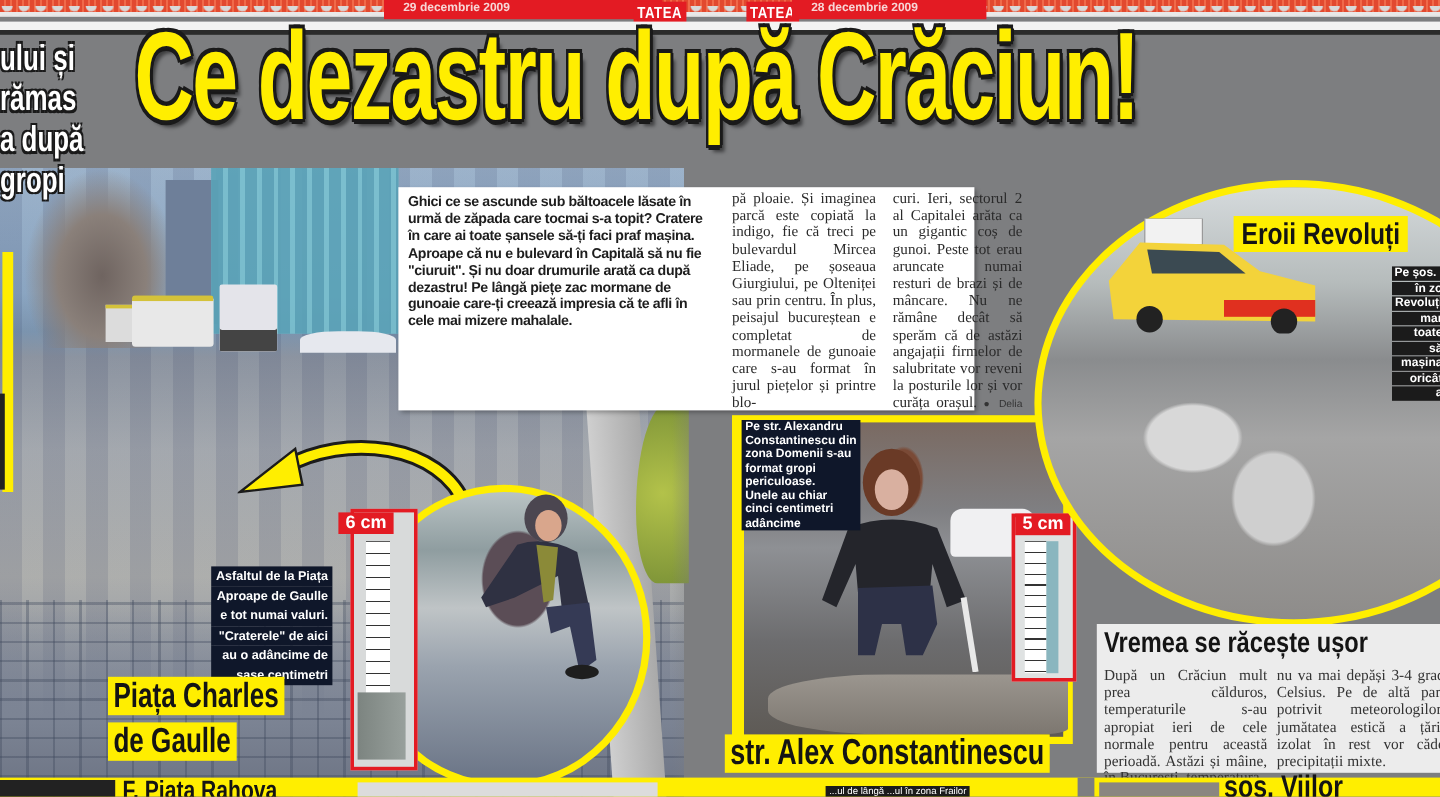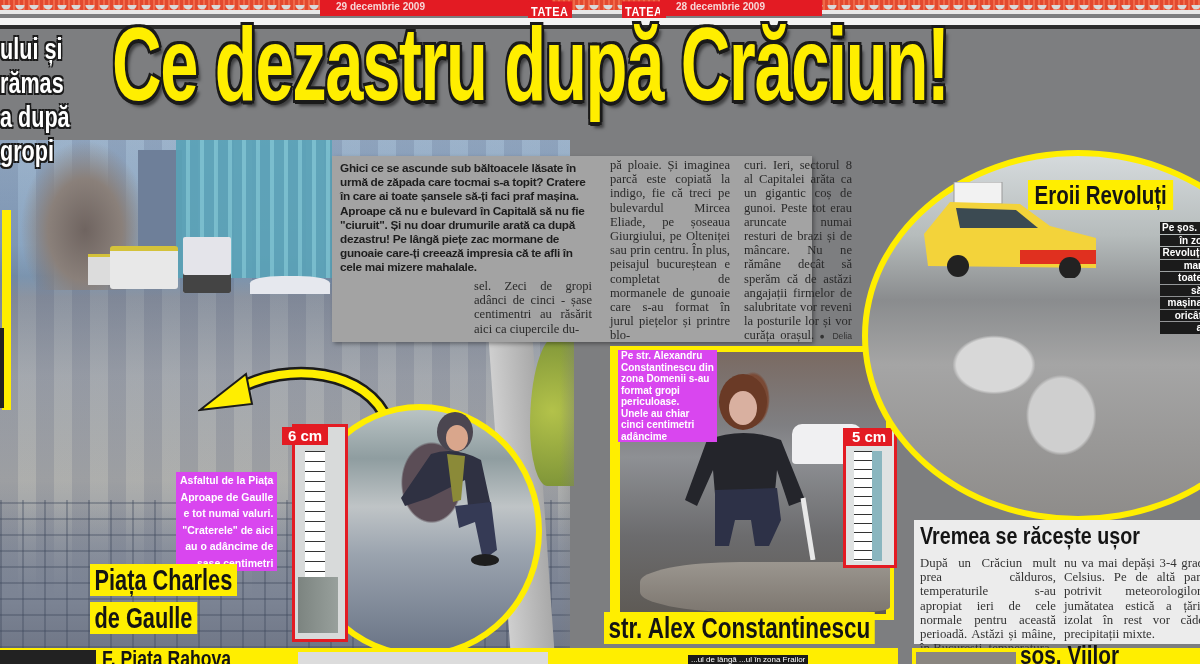--- a/index.html
+++ b/index.html
@@ -45,24 +45,24 @@
   
   .circle1{left:298px;top:404px;width:232px;height:242px;border-radius:50%;border:6px solid #ffee00;overflow:hidden;
     background:radial-gradient(ellipse at 55% 30%,#5b4d56 0 16%,transparent 17%),
       linear-gradient(180deg,#b9c3c4 0,#8f9da0 20%,#bfc4c6 40%,#9aa3ae 60%,#6a7486 100%);}
   .woman1{left:395px;top:410px;width:110px;height:160px;}
   .ruler1{left:292px;top:424px;width:50px;height:212px;background:#d8dada;border:3px solid #e31b23;}
   .ruler1-ticks{position:absolute;left:10px;top:24px;width:20px;height:140px;background:#fff;
      background-image:repeating-linear-gradient(180deg,#333 0 1px,transparent 1px 10px);}
   .ruler1-bottom{position:absolute;left:3px;top:150px;width:40px;height:56px;background:linear-gradient(90deg,#7c8480,#98a09c);}
   .cmlabel{background:#e31b23;color:#fff;font-weight:bold;font-size:15px;line-height:18px;padding:0 6px;}
-  .caption-black{background:#d946ef;color:#fff;font-weight:bold;font-size:10.5px;line-height:12.5px;padding:2px 4px;}
+  .caption-black{background:#0f172a;color:#fff;font-weight:bold;font-size:10.5px;line-height:12.5px;padding:2px 4px;}
   .placelabel{background:#ffee00;color:#141414;font-weight:bold;font-size:29px;line-height:32px;padding:0 6px;transform:scaleX(.75);transform-origin:left top;white-space:nowrap;}
   
-  .textbox{left:332px;top:156px;width:480px;height:186px;background:#a3a3a3;box-shadow:2px 2px 4px rgba(0,0,0,.35);}
+  .textbox{left:332px;top:156px;width:480px;height:186px;background:#ffffff;box-shadow:2px 2px 4px rgba(0,0,0,.35);}
   .lead{left:8px;top:5px;width:256px;font-weight:bold;font-size:11.8px;line-height:14.2px;color:#1d1d1d;letter-spacing:-.3px;}
   .col{font-family:"Liberation Serif",serif;font-size:12.6px;line-height:14.2px;color:#2a2a2a;text-align:justify;}
   .col1{left:12px;top:123px;width:116px;}
   .col2{left:142px;top:123px;width:118px;}
   .col3{left:278px;top:2px;width:120px;}
   .col4{left:412px;top:2px;width:108px;}
   .byline{font-family:"Liberation Sans",sans-serif;font-size:8.6px;color:#333;}
   
   .alexframe{left:610px;top:346px;width:284px;height:274px;background:#ffee00;}
   .alexphoto{left:620px;top:352px;width:266px;height:262px;
@@ -163,24 +163,23 @@
 <div class="abs sidekicker">
   <div>ului și</div>
   <div>rămas</div>
   <div>a după</div>
   <div>gropi</div>
 </div>
 <div class="abs headline">Ce dezastru după Crăciun!</div>
 
 <div class="abs textbox">
   <div class="abs lead">Ghici ce se ascunde sub băltoacele lăsate în urmă de zăpada care tocmai s-a topit? Cratere în care ai toate șansele să-ți faci praf mașina. Aproape că nu e bulevard în Capitală să nu fie "ciuruit". Și nu doar drumurile arată ca după dezastru! Pe lângă piețe zac mormane de gunoaie care-ți creează impresia că te afli în cele mai mizere mahalale.</div>
-  <div class="abs col col2">sel. Zeci de gropi adânci de cinci - șase centimentri au răsărit aici ca ciupercile du-</div>
   <div class="abs col col3">pă ploaie. Și imaginea parcă este copiată la indigo, fie că treci pe bulevardul Mircea Eliade, pe șoseaua Giurgiului, pe Olteniței sau prin centru. În plus, peisajul bucureștean e completat de mormanele de gunoaie care s-au format în jurul piețelor și printre blo-</div>
   <div class="abs col col4">
-    <span>curi. Ieri, sectorul 8 al Capitalei arăta ca un gigantic coș de gunoi. Peste tot erau aruncate numai resturi de brazi și de mâncare. Nu ne rămâne decât să sperăm că de astăzi angajații firmelor de salubritate vor reveni la posturile lor și vor curăța orașul.</span>
+    <span>curi. Ieri, sectorul 2 al Capitalei arăta ca un gigantic coș de gunoi. Peste tot erau aruncate numai resturi de brazi și de mâncare. Nu ne rămâne decât să sperăm că de astăzi angajații firmelor de salubritate vor reveni la posturile lor și vor curăța orașul.</span>
     <span class="byline">●</span>
     <span class="byline">Delia Chilianu, Dana Purgaru</span>
   </div>
 </div>
 
 <div class="abs alexframe"></div>
 <div class="abs alexphoto"></div>
 <div class="abs car-white"></div>
 <div class="abs puddle"></div>
 <svg class="abs woman2" viewBox="0 0 135 190" width="135" height="190">

